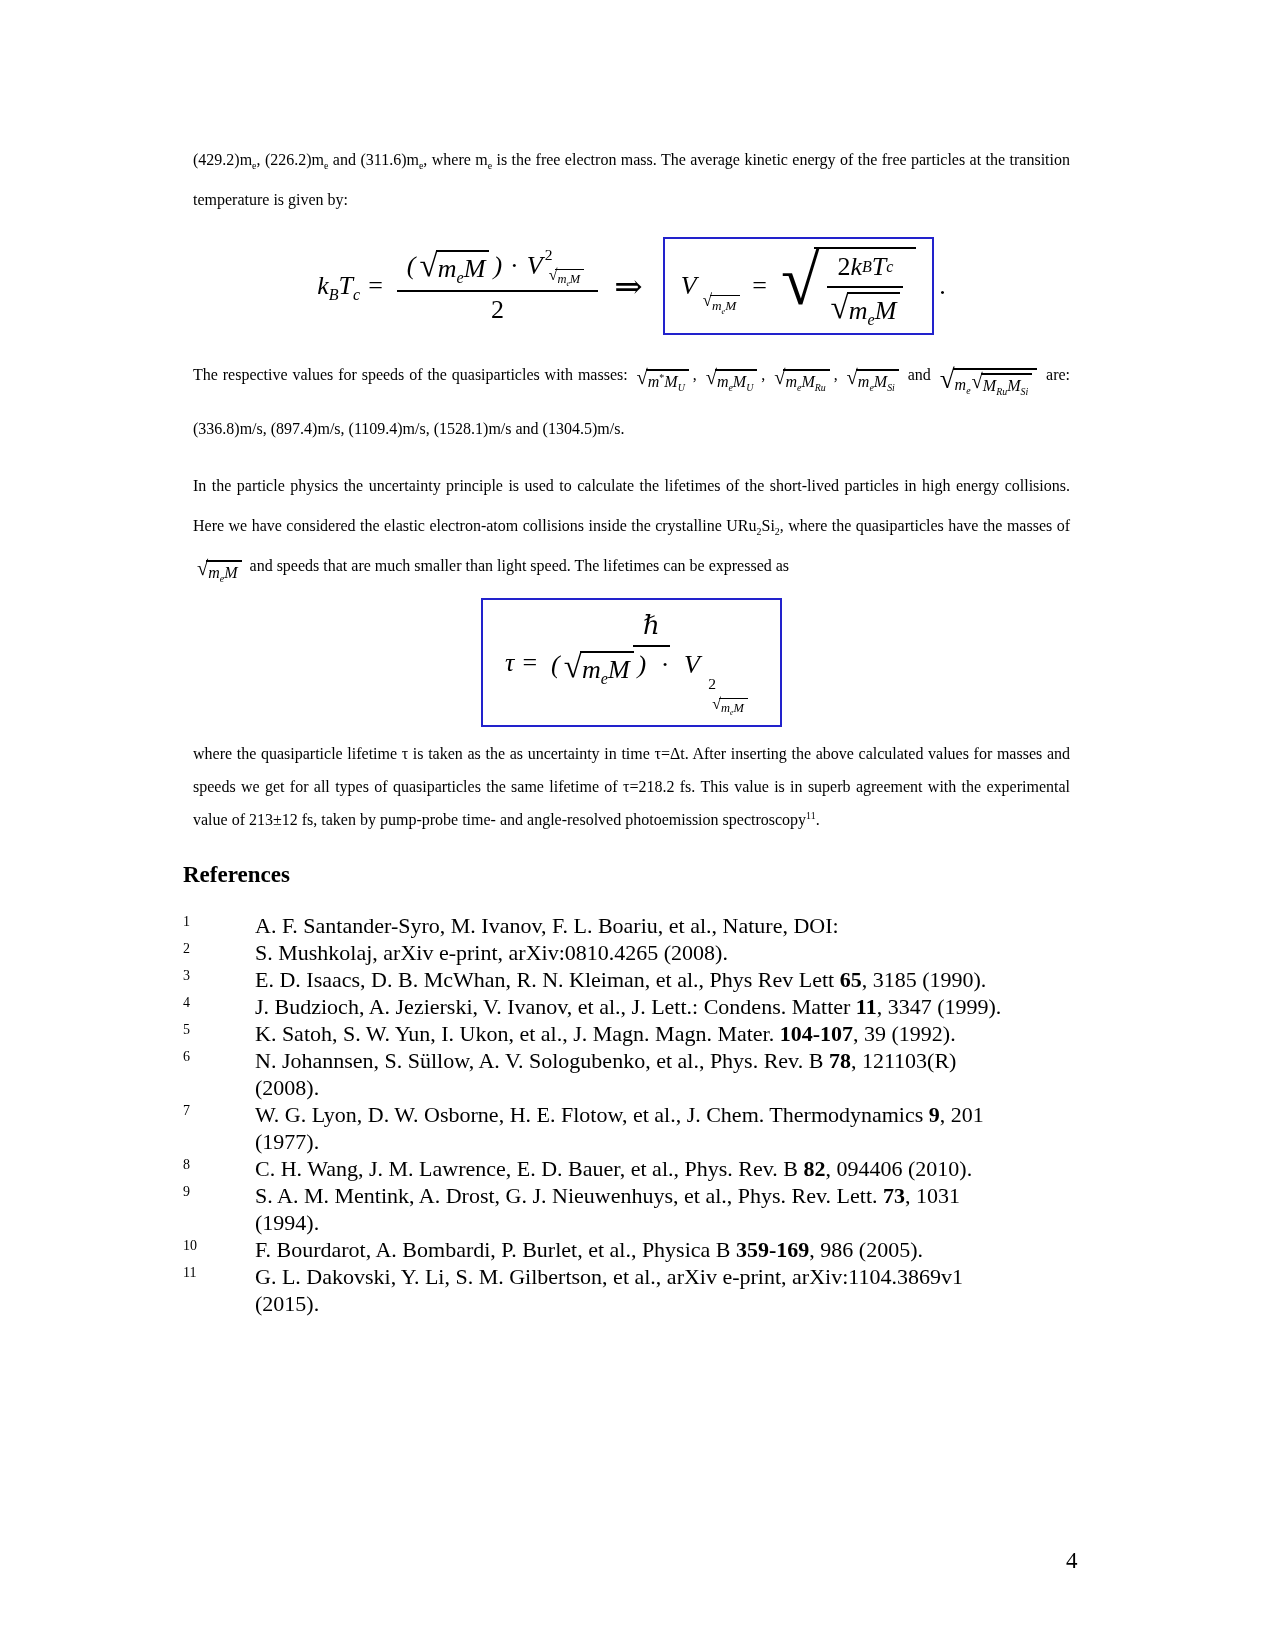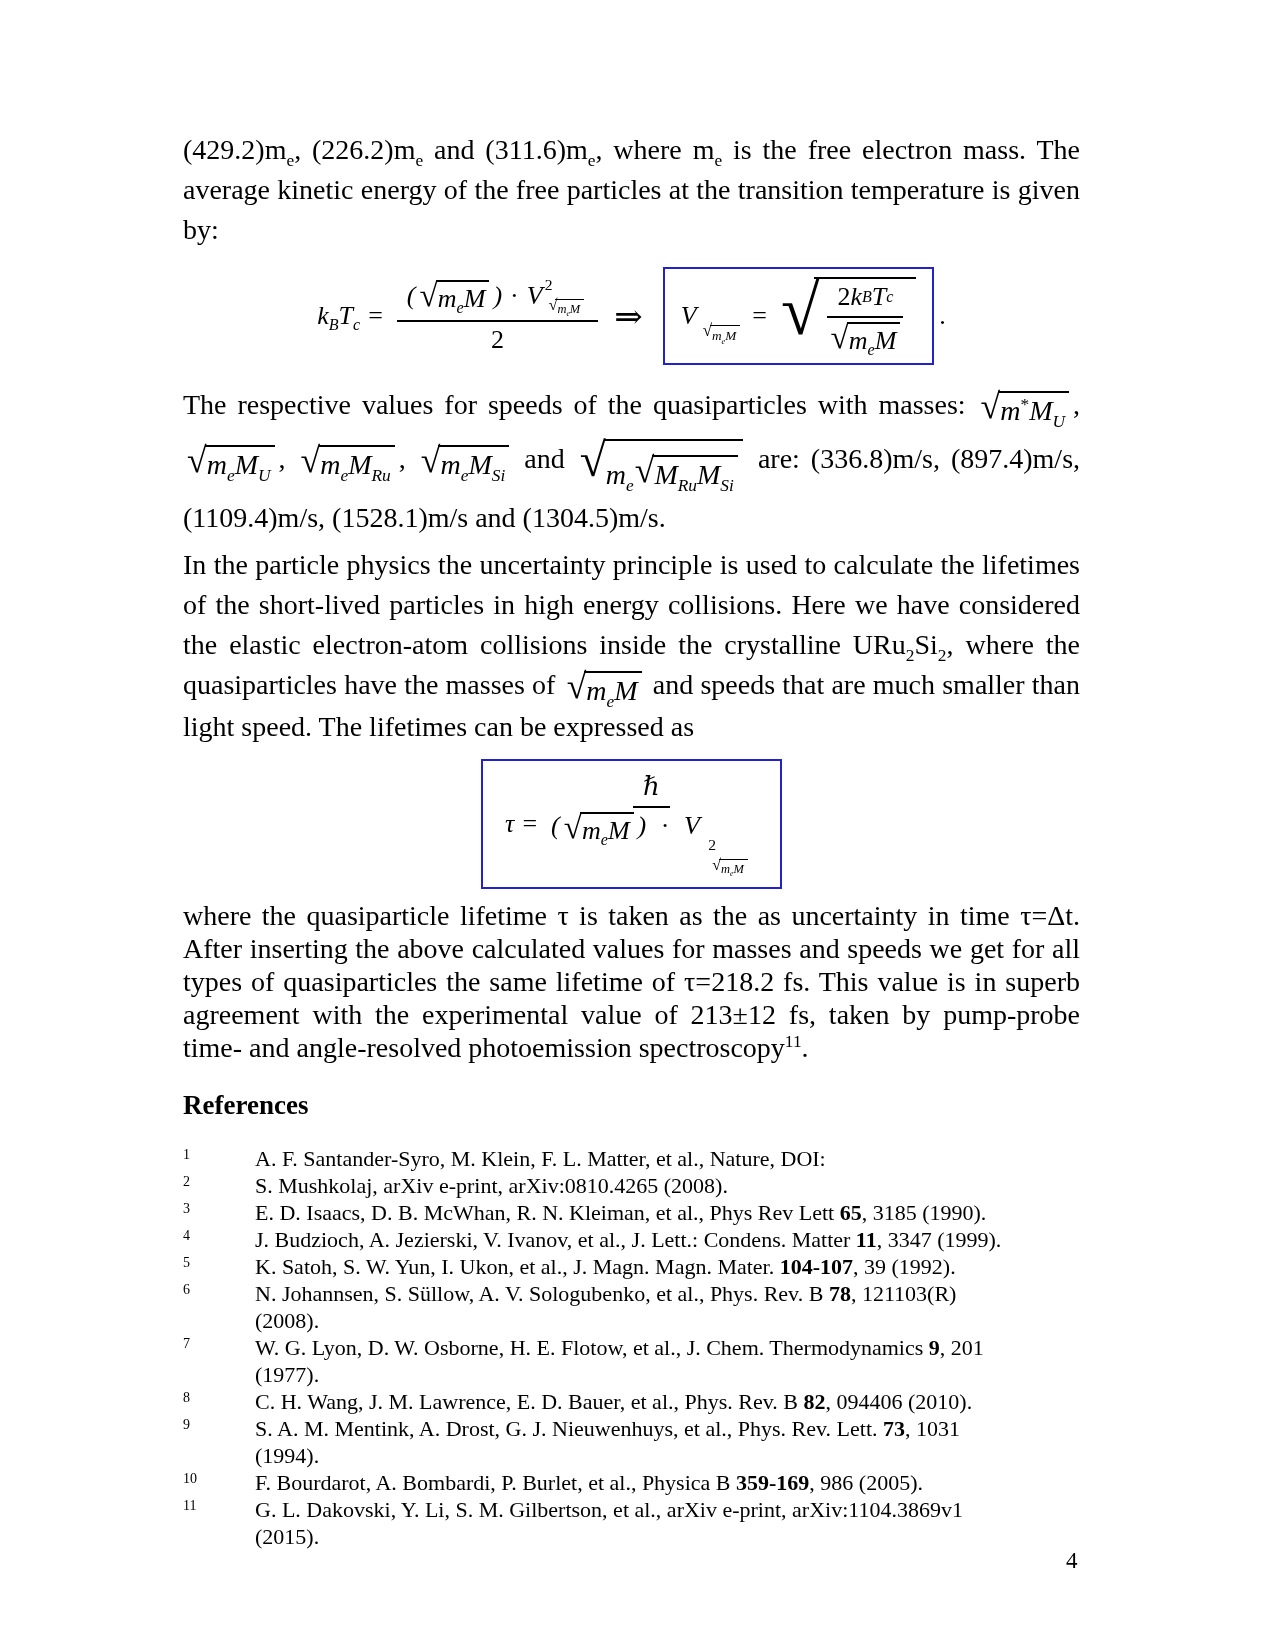--- a/index.html
+++ b/index.html
@@ -8,21 +8,21 @@
     width:1275px; height:1650px;
     margin:0 auto;
     background:#ffffff;
     font-family:"Liberation Serif","DejaVu Serif",serif;
     color:#000;
     overflow:hidden;
   }
   .content {
     position:absolute; left:183px; top:130px; width:897px;
   }
-  .para { font-size:28px; text-align:justify; margin:0; }
+  .para { font-size:16px; text-align:justify; margin:10px; }
   .lh40 { line-height:40px; }
   .lh33 { line-height:33px; }
   .masses { line-height:54px; }
 
   sub,sup { line-height:0; }
   .tsub { font-size:0.62em; }            
   .ms   { font-size:0.62em; font-style:italic; } 
   .msup { font-size:0.62em; }
 
   
@@ -43,21 +43,21 @@
   .frac .den { padding-top:3px; }
 
   
   .msqrt { display:inline-flex; align-items:flex-start; vertical-align:-6px; margin:0 4px; }
   .msqrt .rad { font-style:normal; font-size:1.28em; line-height:1;
                 margin-right:-2px; transform:translateY(-2px); }
   .msqrt .vin { border-top:2px solid #000; padding:2px 4px 0 2px; line-height:1.15; }
 
   .msqrt.deep { vertical-align:-10px; }
   .msqrt.deep > .rad { font-size:1.7em; }
-  .msqrt.deep > .vin { padding-top:14px; }
+  .msqrt.deep > .vin { padding-top:3px; }
   .msqrt .msqrt { vertical-align:0; margin:0 1px; }
 
   .msqrt.small { font-size:0.55em; }
   .msqrt.small .vin { border-top:1px solid #000; }
 
   
   .vstack { display:inline-flex; flex-direction:column; align-items:flex-start;
             font-size:0.6em; line-height:1.05; vertical-align:-1.0em; margin-left:2px; }
   .vstack .ss-sup { font-style:normal; }
   .vstack .ss-sub .msqrt { font-size:0.8em; }
@@ -73,21 +73,21 @@
     border:2px solid var(--box_border,#2222cc);
     padding:8px 16px; margin-left:10px;
   }
   .bluebox2 {
     display:inline-flex; align-items:center;
     border:2px solid var(--box_border,#2222cc);
     padding:10px 22px;
   }
 
   
-  .refhead { font-size:27px; font-weight:bold; margin:26px 0 0 0; }
+  .refhead { font-size:23px; font-weight:bold; margin:26px 0 0 0; }
   .reflist { margin-top:24px; font-size:22px; line-height:27px; }
   .ref-row { display:flex; }
   .ref-num { width:72px; flex:none; font-size:14px; position:relative; top:-4px; }
   .ref-text { flex:1; }
   .ref-text b { font-weight:bold; }
 
   .pagenum { position:absolute; left:1066px; top:1548px; font-size:23px; }
 </style>
 </head>
 <body>
@@ -213,21 +213,21 @@
     </span>
   </div>
 
   <p class="para lh33"><span>where the quasiparticle lifetime τ is taken as the as uncertainty in time τ=Δt. After inserting the above calculated values for masses and speeds we get for all types of quasiparticles the same lifetime of τ=218.2 fs. This value is in superb agreement with the experimental value of 213±12 fs, taken by pump-probe time- and angle-resolved photoemission spectroscopy</span><sup class="msup">11</sup><span>.</span></p>
 
   <h3 class="refhead">References</h3>
 
   <div class="reflist">
     <div class="ref-row">
           <span class="ref-num">1</span>
-          <span class="ref-text"><span>A. F. Santander-Syro, M. Klein, F. L. Matter, et al., Nature, DOI:</span><b></b><span></span></span>
+          <span class="ref-text"><span>A. F. Santander-Syro, M. Ivanov, F. L. Boariu, et al., Nature, DOI:</span><b></b><span></span></span>
         </div>
     <div class="ref-row">
           <span class="ref-num">2</span>
           <span class="ref-text"><span>S. Mushkolaj, arXiv e-print, arXiv:0810.4265 (2008).</span><b></b><span></span></span>
         </div>
     <div class="ref-row">
           <span class="ref-num">3</span>
           <span class="ref-text"><span>E. D. Isaacs, D. B. McWhan, R. N. Kleiman, et al., Phys Rev Lett </span><b>65</b><span>, 3185 (1990).</span></span>
         </div>
     <div class="ref-row">

